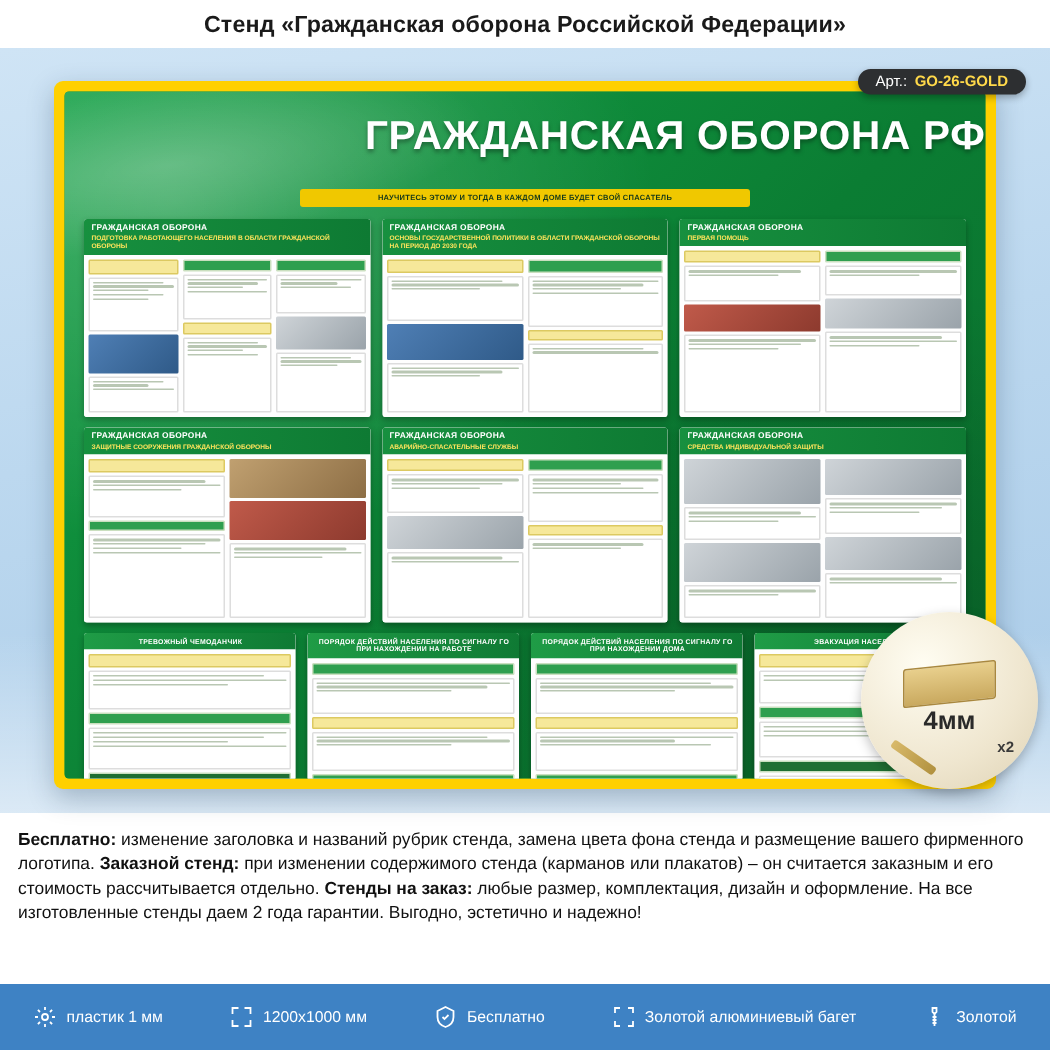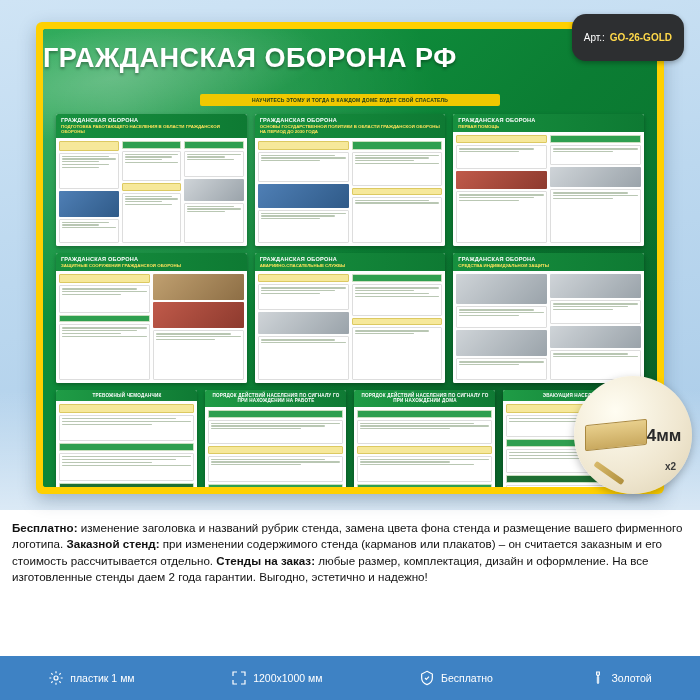--- a/index.html
+++ b/index.html
@@ -62,21 +62,21 @@
   }
   .stand-deco {
     position:absolute; left:-30px; top:-20px; width:330px; height:120px;
     background: radial-gradient(ellipse at 30% 50%, rgba(255,255,255,.22), rgba(255,255,255,0) 65%);
     transform: rotate(-8deg);
   }
 
   .stand-title {
     position: relative;
     margin: 14px 0 20px;
-    text-align: left;
+    text-align: right;
     color: #ffffff;
     font-size: 27px;
     font-weight: bold;
     letter-spacing: .5px;
     text-shadow: 0 2px 3px rgba(0,0,0,.35);
   }
   .stand-sub {
     position: relative;
     margin: 4px auto 8px;
     width: 300px;
@@ -90,21 +90,21 @@
     letter-spacing:.2px;
   }
 
   
   .badge {
     position: absolute;
     right: 16px; top: 14px;
     background: #2d2f31;
     color: #fff;
     border-radius: 14px;
-    padding: 18px 12px;
+    padding: 3px 12px;
     font-size: 10px;
     display: flex; gap: 5px; align-items: center;
     box-shadow: 0 2px 5px rgba(0,0,0,.3);
     z-index: 9;
   }
   .badge b { color: #ffd94a; font-weight: bold; }
 
   
   .rows { position: relative; padding: 0 13px; }
   .row { display: flex; gap: 8px; margin-bottom: 7px; }
@@ -152,21 +152,21 @@
 
   
   .wood {
     position: absolute;
     right: 8px; bottom: 16px;
     width: 118px; height: 118px;
     border-radius: 50%;
     background: radial-gradient(circle at 35% 30%, #fffdf2, #efe6cf 60%, #ded2b4 100%);
     box-shadow: 0 3px 8px rgba(0,0,0,.25);
     display: flex; align-items: center; justify-content: center;
-    flex-direction: row;
+    flex-direction: column;
     z-index: 8;
   }
   .wood .mm { font-size: 17px; font-weight: bold; color: #2a2a2a; margin-top: 2px;}
   .wood .x2 { position:absolute; right: 16px; bottom: 22px; font-size: 10px; font-weight: bold; color:#3a3a3a;}
   .wood .bar {
     width: 62px; height: 26px;
     background: linear-gradient(180deg,#e8cf8c,#c9a95f);
     border: 1px solid #a9883f;
     border-radius: 2px;
     transform: skewY(-6deg);
@@ -197,20 +197,21 @@
     font-size: 10.5px;
   }
   .bitem { display: flex; align-items: center; gap: 6px; }
   .bitem svg { display:block; }
 </style>
 </head>
 <body>
 
 <div class="page">
 
+  <div class="page-title">Стенд «Гражданская оборона Российской Федерации»</div>
 
   <div class="photo">
 
     <div class="badge">
       <span>Арт.:</span>
       <b>GO-26-GOLD</b>
     </div>
 
     <div class="stand">
       <div class="stand-inner">
@@ -620,20 +621,28 @@
         <svg width="16" height="16" viewBox="0 0 24 24" fill="none" stroke="#fff" stroke-width="1.8">
             <path d="M12 2l8 4v6c0 5-3.5 8.5-8 10-4.5-1.5-8-5-8-10V6z"></path>
             <path d="M9 12l2 2 4-4"></path>
           </svg>
       </span>
       <span>Бесплатно</span>
     </div>
     <div class="bitem">
       <span>
         <svg width="16" height="16" viewBox="0 0 24 24" fill="none" stroke="#fff" stroke-width="1.8">
+            <path d="M3 8V3h5M21 8V3h-5M3 16v5h5M21 16v5h-5"></path>
+          </svg>
+      </span>
+      <span>Золотой алюминиевый багет</span>
+    </div>
+    <div class="bitem">
+      <span>
+        <svg width="16" height="16" viewBox="0 0 24 24" fill="none" stroke="#fff" stroke-width="1.8">
             <path d="M10 3h4v4l-2 2-2-2z"></path>
             <path d="M12 9v12"></path>
             <path d="M10 12h4M10 15h4M10 18h4"></path>
           </svg>
       </span>
       <span>Золотой</span>
     </div>
   </div>
 
 </div>

